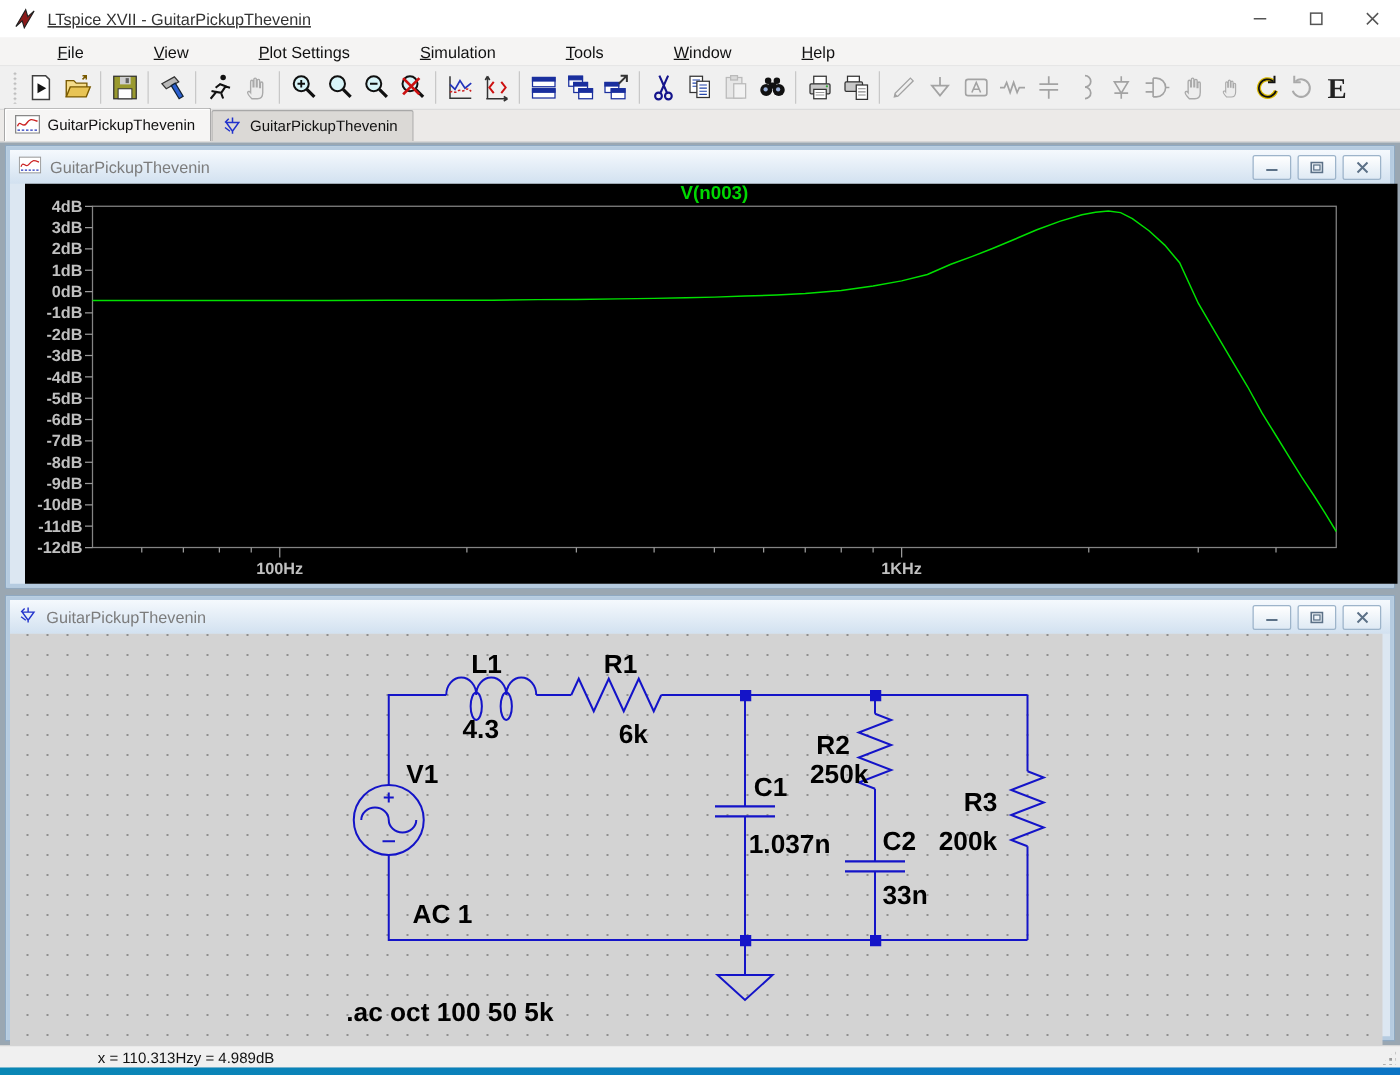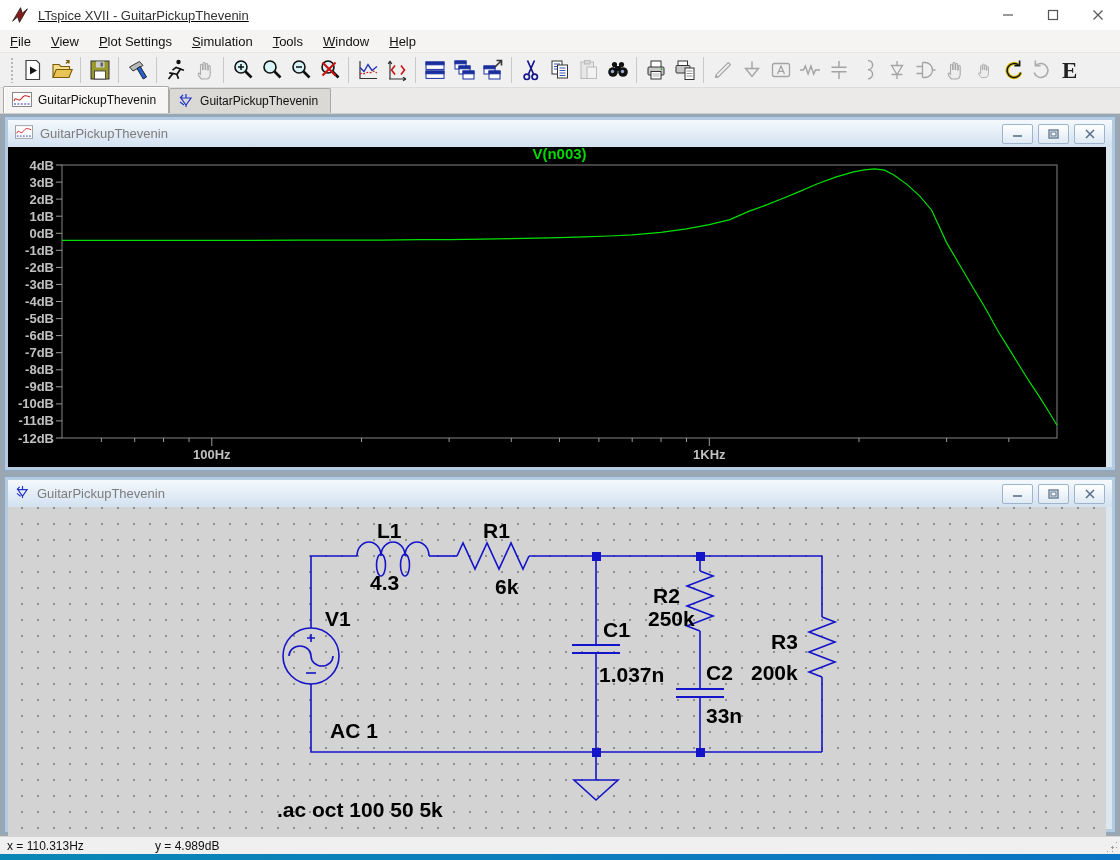--- a/index.html
+++ b/index.html
@@ -11,21 +11,21 @@
   
   .titlebar{position:absolute;left:0;top:0;width:1120px;height:30px;background:#ffffff;
     display:flex;align-items:center;text-decoration:underline;}
   .app-icon{width:20px;height:20px;margin:0 8px 0 10px;display:flex;align-items:center;justify-content:center;}
   .title-text{font-size:13px;color:#333;}
   .win-controls{margin-left:auto;display:flex;height:30px;}
   .wbtn{width:45px;height:30px;display:flex;align-items:center;justify-content:center;}
 
   .menubar{position:absolute;left:0;top:30px;width:1120px;height:22px;background:#f5f4f3;
     display:flex;align-items:center;font-size:13px;color:#111;border-bottom:1px solid #e6e6e6;}
-  .menu-item{padding:2px 10px;cursor:default;}
+  .menu-item{padding:2px 10px;cursor:default;margin-left:36px;}
   .menu-item u{text-decoration:underline;}
 
   .toolbar{position:absolute;left:0;top:53px;width:1120px;height:35px;background:#f0f0f0;
     display:flex;align-items:center;padding-left:10px;border-bottom:1px solid #dcdcdc;box-sizing:border-box;overflow:hidden;}
   .tb-grip{width:4px;height:26px;margin-right:4px;
     background-image:radial-gradient(#b8b8b8 1px,transparent 1.1px);background-size:4px 4px;}
   .tb-btn{width:29px;height:29px;display:flex;align-items:center;justify-content:center;flex:0 0 auto;border-radius:2px;}
   .tb-btn.disabled{filter:grayscale(1) opacity(.45);}
   .tb-sep{width:1px;height:26px;background:#c8c8c8;margin:0 4px;flex:0 0 auto;}
 
@@ -41,30 +41,30 @@
   .mdi{position:absolute;left:0;top:114px;width:1120px;height:722px;background:#9aa7b2;}
   .child{position:absolute;left:5px;width:1104px;border:3px solid #b5cbe0;background:#dce7f2;
     box-shadow:0 0 0 1px #8fa9c2;}
   .plot-child{top:3px;height:347px;}
   .schem-child{top:363px;height:349px;}
   .child-title{height:27px;background:linear-gradient(#f5f9fd,#d2e1f0);display:flex;align-items:center;
     gap:7px;padding:0 7px;font-size:13px;color:#7c7c7c;}
   .child-title .ctl{margin-left:auto;display:flex;gap:5px;align-items:center;}
   .cbtn{width:29px;height:18px;border:1px solid #9db4ca;border-radius:2px;
     background:linear-gradient(#ffffff,#dfeaf4);display:flex;align-items:center;justify-content:center;}
-  .plot-content{position:relative;width:1098px;height:320px;background:#000;}
+  .plot-content{position:relative;width:1098px;height:320px;background:#000;margin-left:12px;}
   .schem-content{position:relative;width:1098px;height:416px;background:#d3d3d3;
     background-image:radial-gradient(#8f8f8f 1px,transparent 1.15px);
     background-size:16px 16px;background-position:6px 9px;}
   .plot-content svg,.schem-content svg{position:absolute;left:0;top:0;}
 
   
   .statusbar{position:absolute;left:0;top:836px;width:1120px;height:18px;background:#f0f0f0;
     border-top:1px solid #d4d4d4;display:flex;align-items:center;font-size:12px;color:#111;box-sizing:border-box;}
-  .statusbar .sx{margin-left:7px;width:148px;}
+  .statusbar .sx{margin-left:7px;width:148px;text-align:right;}
   .grip{position:absolute;right:3px;bottom:2px;width:12px;height:12px;
     background-image:radial-gradient(#9a9a9a 1.2px,transparent 1.3px);background-size:5px 5px;
     clip-path:polygon(100% 0,100% 100%,0 100%);}
   .taskstrip{position:absolute;left:0;top:854px;width:1120px;height:6px;
     background:linear-gradient(90deg,#0a87b5,#0c74c4);}
 </style>
 </head>
 <body>
 
 <div class="titlebar">

